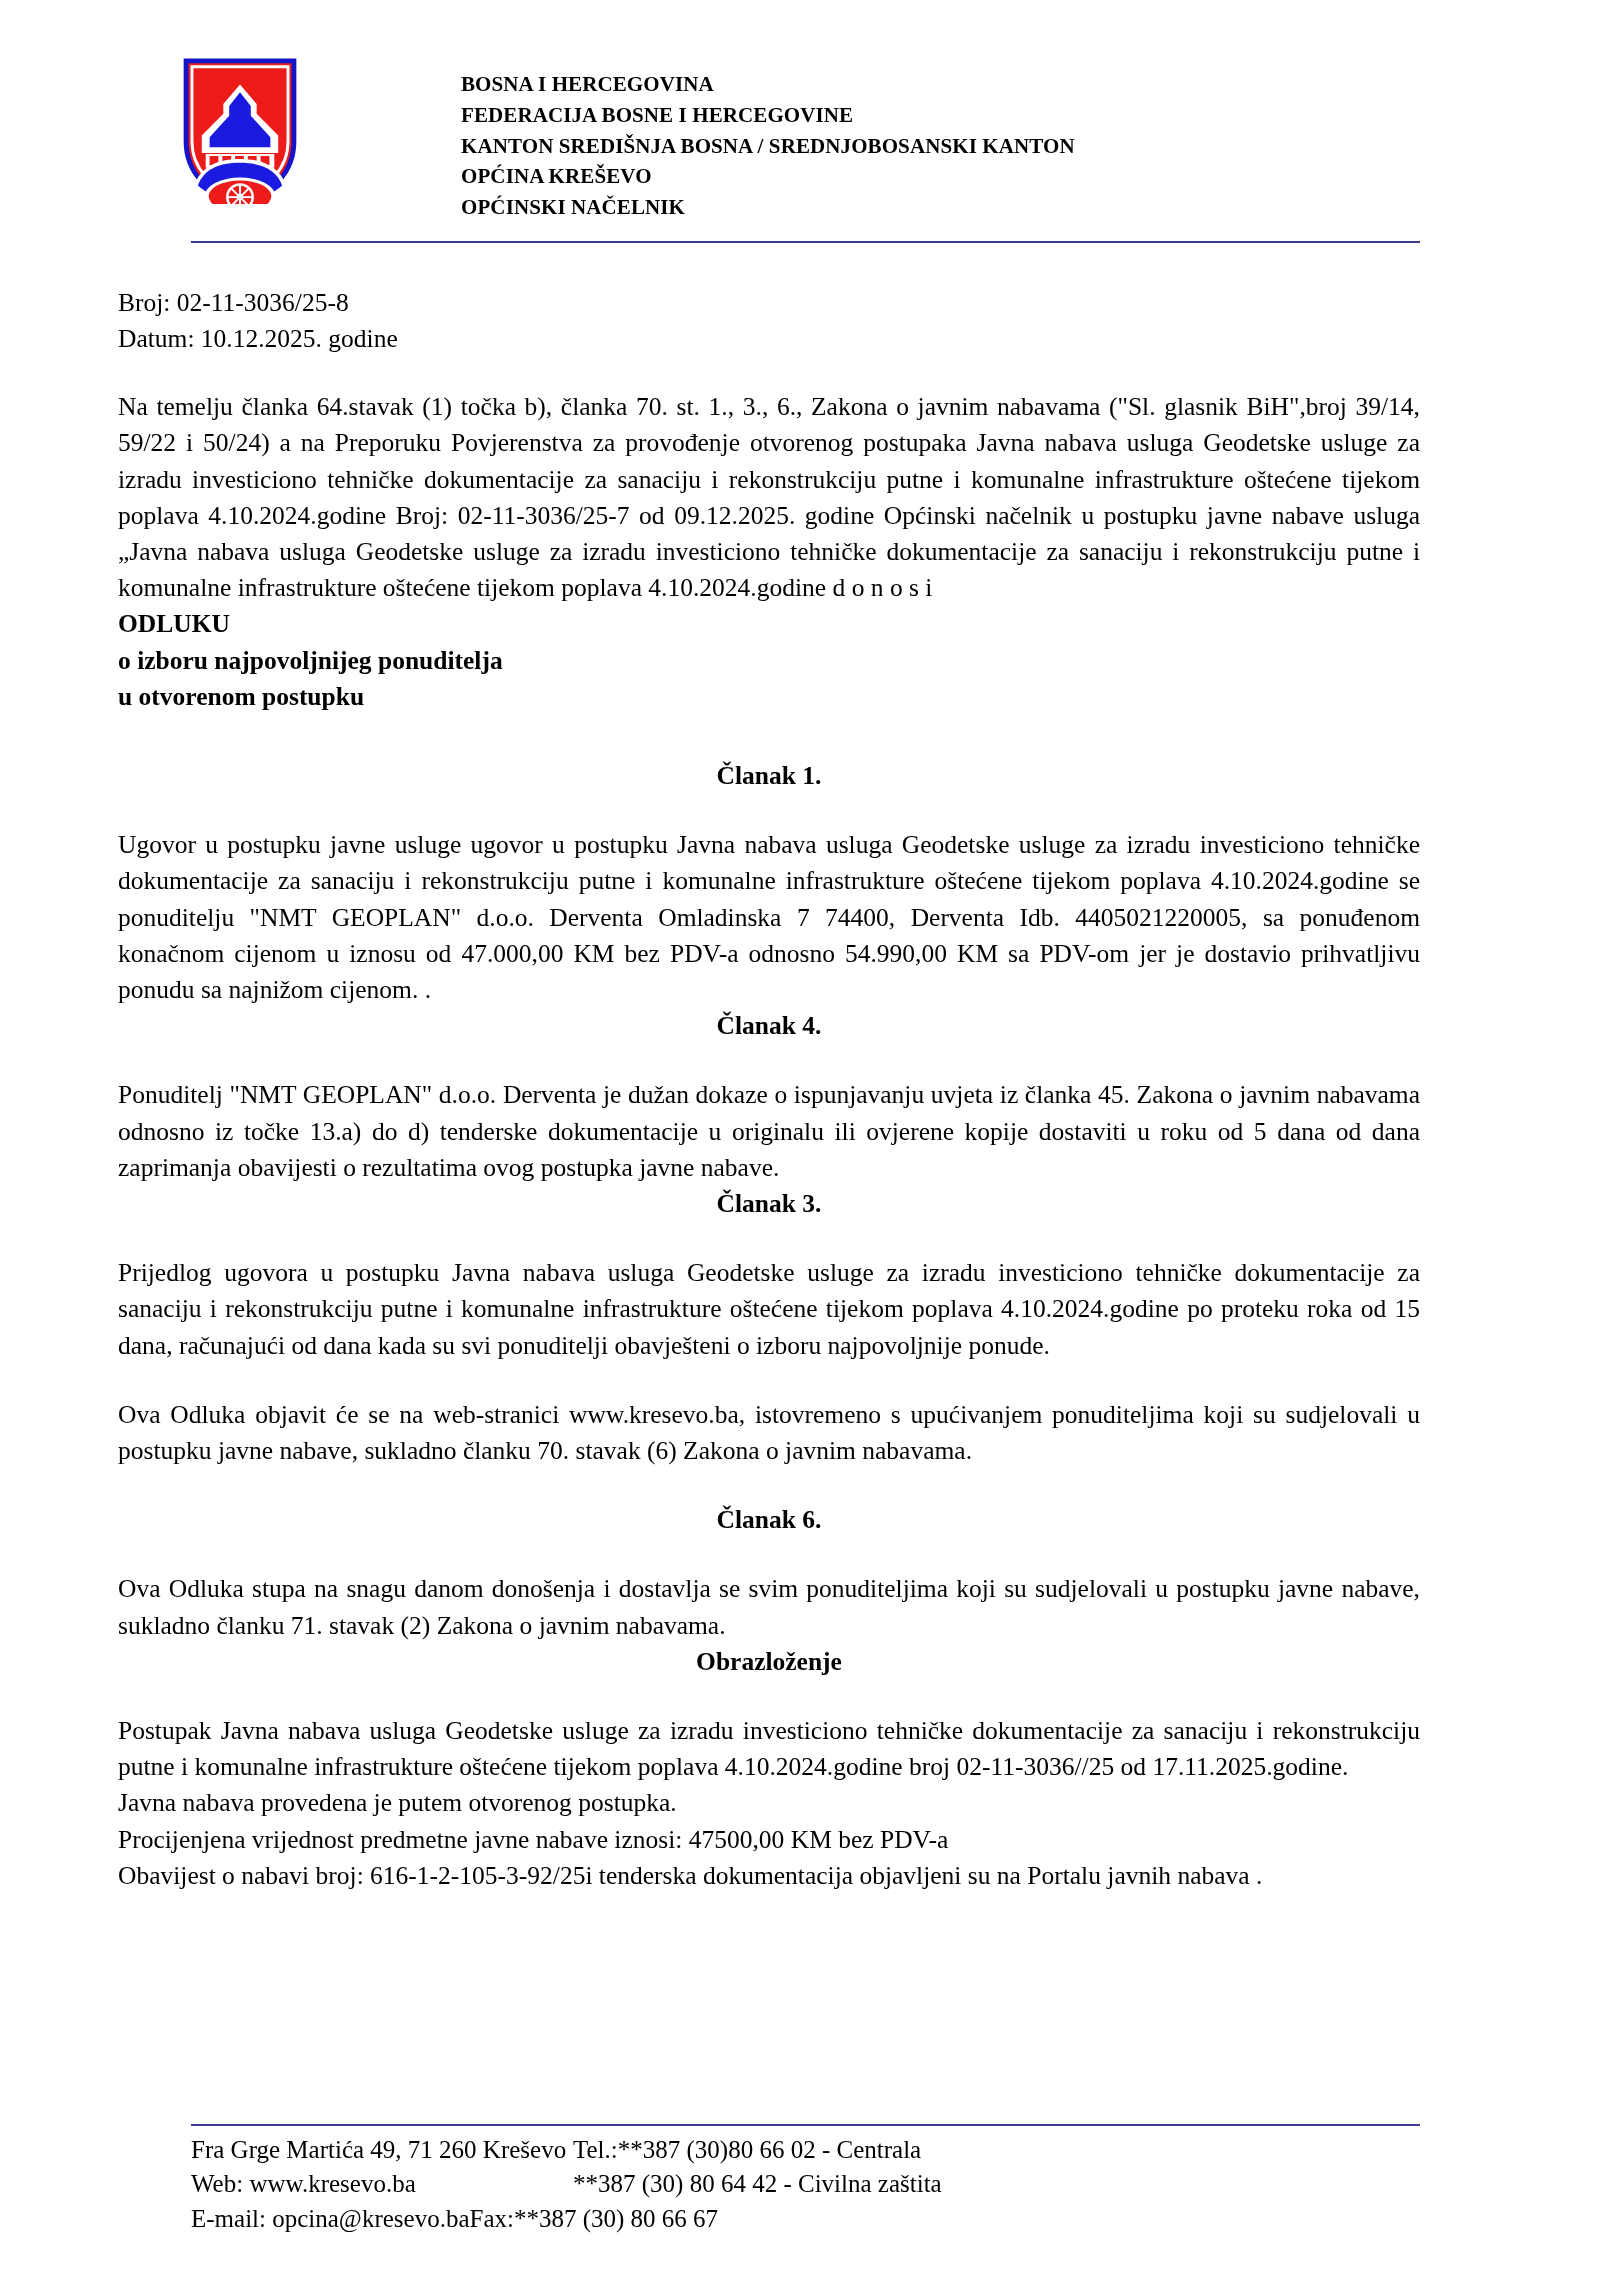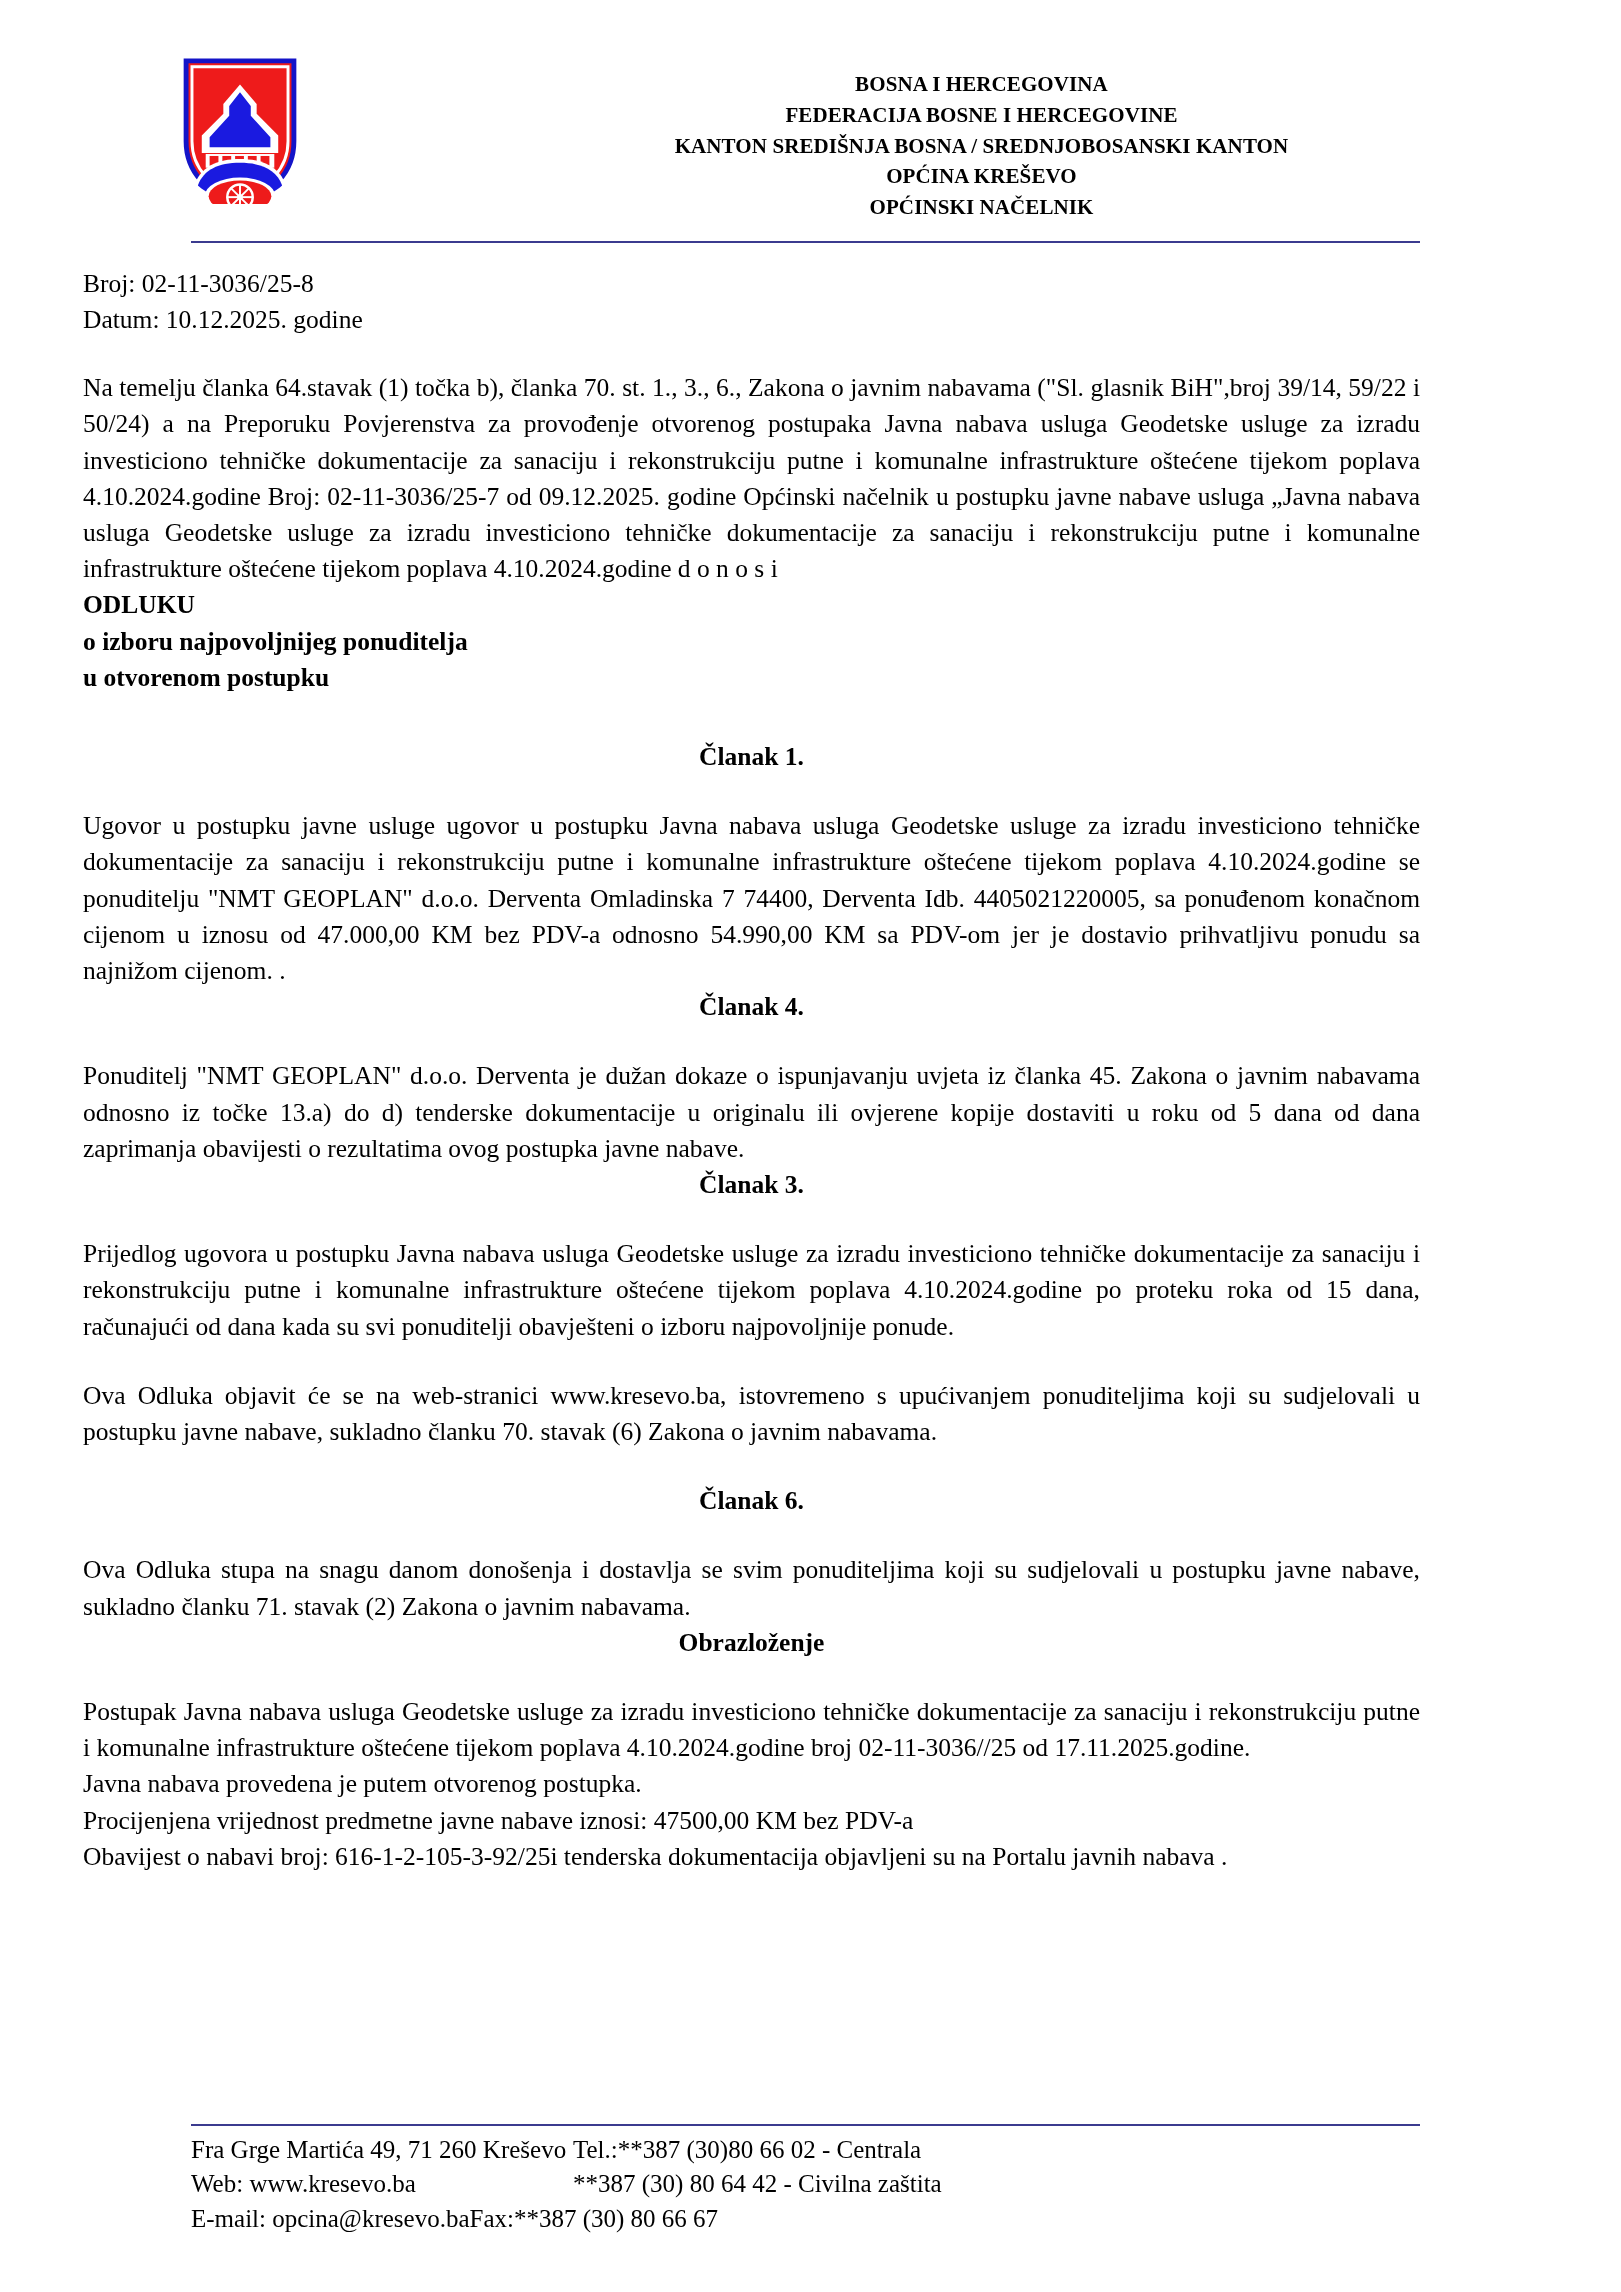--- a/index.html
+++ b/index.html
@@ -32,42 +32,41 @@
     padding-left: 19.6px;
     box-sizing: border-box;
   }
   .crest {
     width: 116px;
     height: 147px;
     display: block;
   }
   .header-titles {
     flex: 1 1 auto;
-    text-align: center;
     padding-right: 119px;
     padding-top: 11.8px;
   }
   .header-titles div {
     font-weight: bold;
     font-size: 21px;
     letter-spacing: 0.1px;
     line-height: 1.47;
     white-space: nowrap;
   }
 
   
   .top-rule {
     margin: 17.6px 201px 0 191px;
     border-top: 2.9px solid #3b3b8f;
   }
 
   
   .body {
-    margin: 0 201px 0 83px;
-    padding-top: 23px;
+    margin: 0 201px 0 118px;
+    padding-top: 42px;
     font-size: 25.5px;
     line-height: 1.42;
   }
   .meta-line {
     font-size: 25.5px;
     line-height: 1.44;
   }
   .para {
     text-align: justify;
     text-justify: inter-word;

